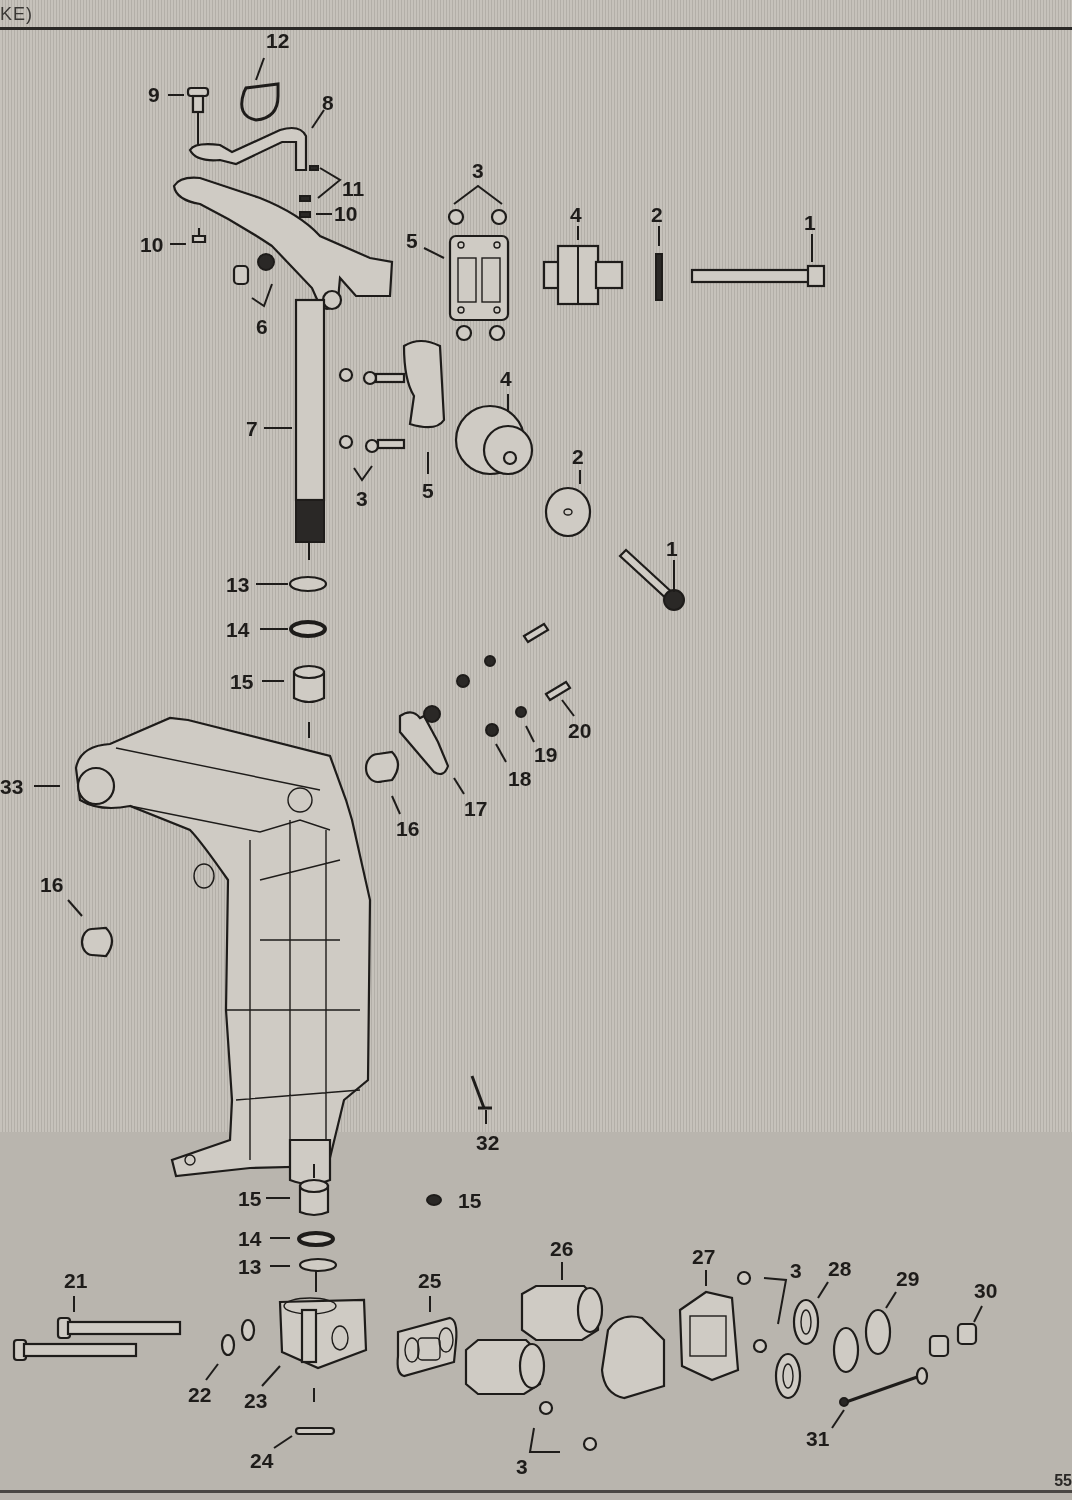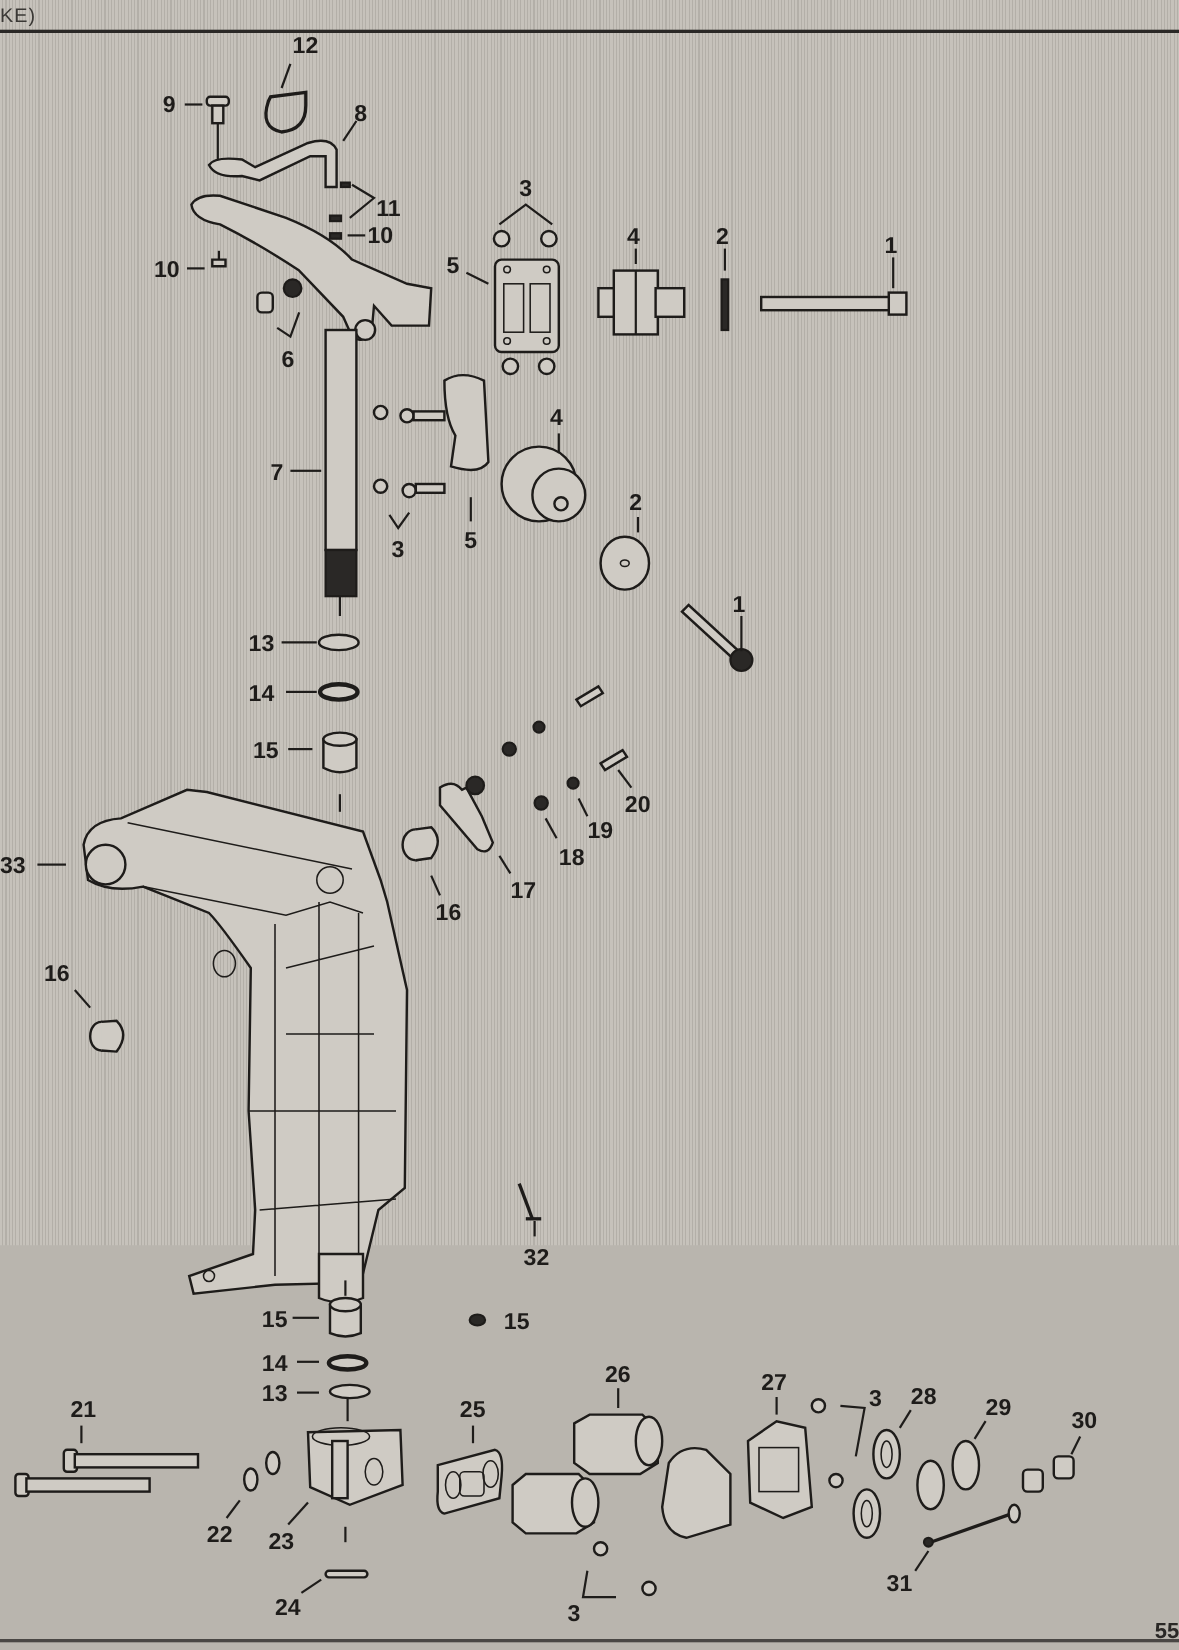--- a/index.html
+++ b/index.html
@@ -2,21 +2,21 @@
 <html><head>
 <meta charset="utf-8">
 <style>
   html,body{margin:0;padding:0;}
   body{width:1072px;height:1500px;background:#b9b5ae;overflow:hidden;position:relative;font-family:"Liberation Sans",sans-serif;}
   .page{position:absolute;left:0;top:0;width:1072px;height:1132px;
     background:repeating-linear-gradient(90deg,#c6c2bb 0px,#c6c2bb 2px,#b3afa8 2px,#b3afa8 3px);text-align:right;}
   .header-text{position:absolute;left:0;top:4px;font-size:18px;color:#3a3835;letter-spacing:1px;}
   .header-rule{position:absolute;left:0;top:27px;width:1072px;height:3px;background:#2a2826;}
   .footer-rule{position:absolute;left:0;top:1490px;width:1072px;height:3px;background:#4a4744;}
-  .page-num{position:absolute;right:0;top:1472px;font-size:20px;font-weight:bold;color:#2a2826;}
+  .page-num{position:absolute;right:0;top:1472px;font-size:16px;font-weight:bold;color:#2a2826;}
   svg.diagram{position:absolute;left:0;top:0;}
   .lbl{font-family:"Liberation Sans",sans-serif;font-weight:bold;font-size:21px;fill:#1e1c1a;}
   .ln{stroke:#1e1c1a;stroke-width:2;fill:none;}
   .pt{stroke:#1e1c1a;stroke-width:2.2;fill:#cfcbc4;}
   .ptd{stroke:#1e1c1a;stroke-width:2;fill:#2a2826;}
   .thin{stroke:#1e1c1a;stroke-width:1.4;fill:none;}
 </style>
 </head>
 <body>
 

